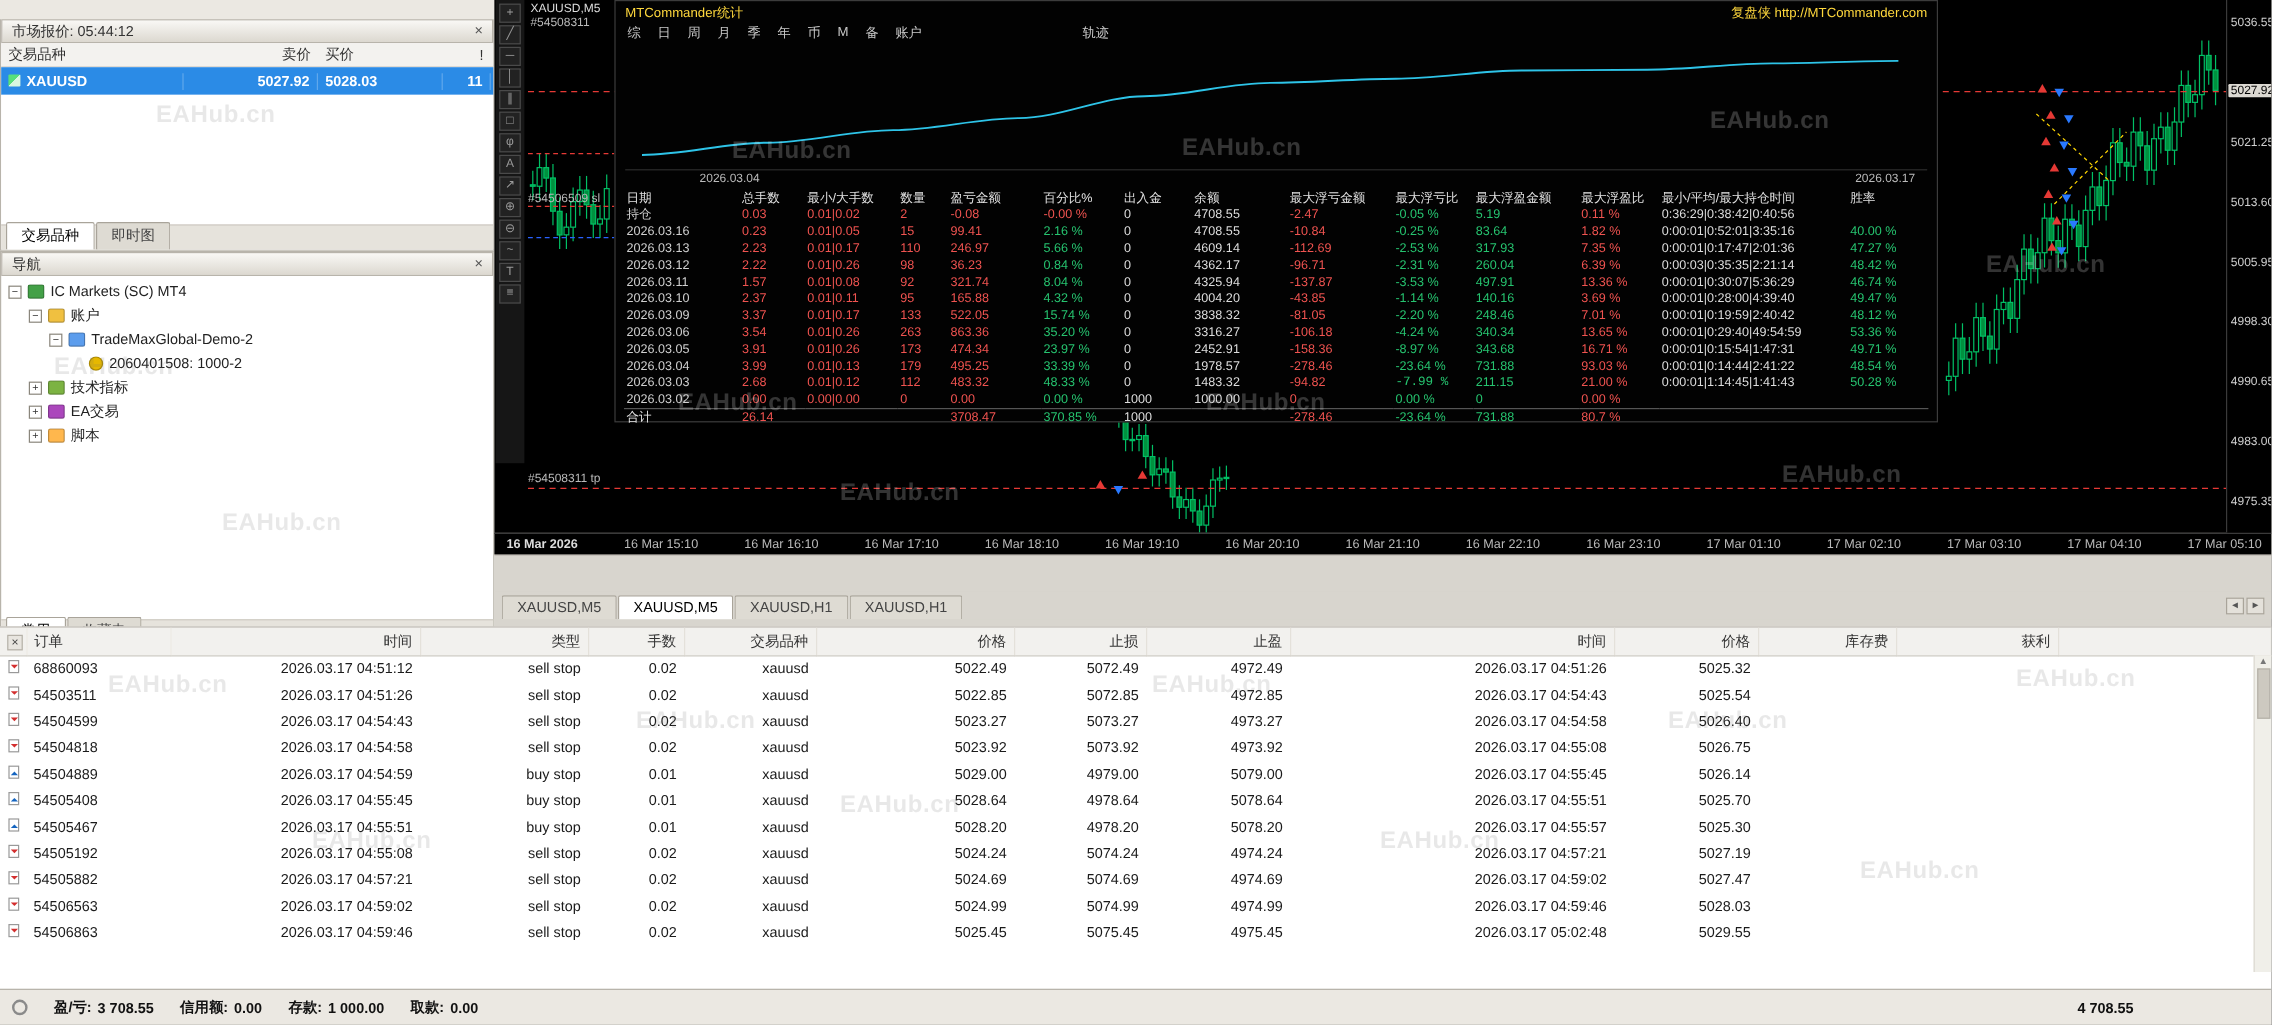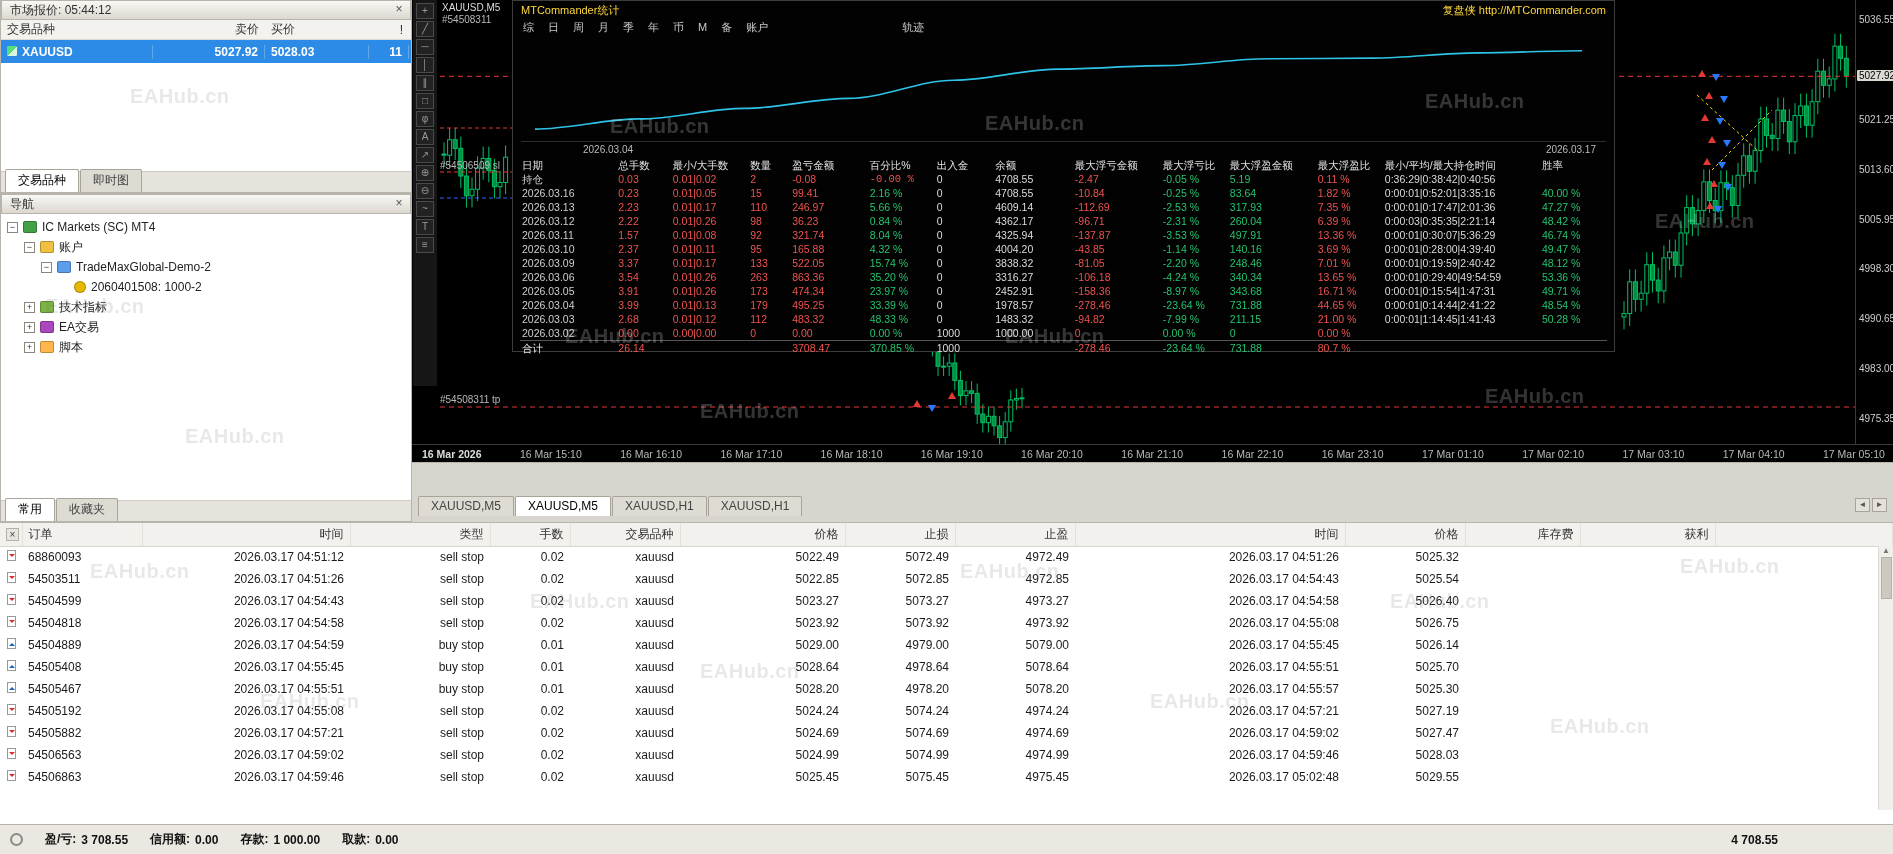--- a/index.html
+++ b/index.html
@@ -1,21 +1,21 @@
 <!DOCTYPE html>
 <html><head>
 <meta charset="utf-8">
 <style>
   *{box-sizing:border-box;margin:0;padding:0}
   html,body{background:#777}
   .app{position:relative;width:1893px;height:854px;background:#ebe8e2;overflow:hidden;
        font-family:"Liberation Sans","DejaVu Sans",sans-serif;font-size:12px;color:#222}
 
   
-  .left{position:absolute;left:0;top:0;width:412px;height:522px}
+  .left{position:absolute;left:0;top:16px;width:412px;height:522px}
   .ptitle{height:20px;background:linear-gradient(#f9f8f5,#dcd8d0);border:1px solid #b8b4ab;
           display:flex;align-items:center;padding:0 4px 0 8px;color:#333}
   .ptitle .sp{flex:1}
   .xbtn{width:14px;height:14px;line-height:12px;text-align:center;color:#555;font-size:12px;cursor:pointer}
   .mw{position:absolute;top:0;left:0;width:100%;height:193px;display:flex;flex-direction:column;
       background:#fff;border:1px solid #b8b4ab;border-top:none}
   .mw-head{display:flex;height:20px;background:#f3f2ef;border-bottom:1px solid #ddd9d2;align-items:center;color:#333}
   .mwc{padding:0 6px;white-space:nowrap;overflow:hidden}
   .c-sym{width:152px}.c-bid{width:112px;text-align:right}.c-ask{width:104px;text-align:left}.c-spr{width:40px;text-align:right}
   .mw-row{display:flex;height:23px;background:#2b8be6;color:#fff;align-items:center;font-weight:bold}
@@ -436,21 +436,21 @@
                 <th style="width: 64px;">胜率</th>
               </tr>
             </thead>
           <tbody id="stats-body">
               <tr>
                 <td style="color: rgb(207, 207, 207);">持仓</td>
                 <td style="color: rgb(239, 83, 80);">0.03</td>
                 <td style="color: rgb(239, 83, 80);">0.01|0.02</td>
                 <td style="color: rgb(239, 83, 80);">2</td>
                 <td style="color: rgb(239, 83, 80);">-0.08</td>
-                <td style="color: rgb(239, 83, 80); font-family: Liberation Mono, monospace;">-0.00 %</td>
+                <td style="color: rgb(239, 83, 80);">-0.00 %</td>
                 <td style="color: rgb(220, 220, 220);">0</td>
                 <td style="color: rgb(220, 220, 220);">4708.55</td>
                 <td style="color: rgb(239, 83, 80);">-2.47</td>
                 <td style="color: rgb(38, 195, 111);">-0.05 %</td>
                 <td style="color: rgb(38, 195, 111);">5.19</td>
                 <td style="color: rgb(239, 83, 80);">0.11 %</td>
                 <td style="color: rgb(220, 220, 220);">0:36:29|0:38:42|0:40:56</td>
                 <td style="color: rgb(38, 195, 111);"></td>
               </tr>
               <tr>
@@ -586,35 +586,35 @@
                 <td style="color: rgb(239, 83, 80);">3.99</td>
                 <td style="color: rgb(239, 83, 80);">0.01|0.13</td>
                 <td style="color: rgb(239, 83, 80);">179</td>
                 <td style="color: rgb(239, 83, 80);">495.25</td>
                 <td style="color: rgb(38, 195, 111);">33.39 %</td>
                 <td style="color: rgb(220, 220, 220);">0</td>
                 <td style="color: rgb(220, 220, 220);">1978.57</td>
                 <td style="color: rgb(239, 83, 80);">-278.46</td>
                 <td style="color: rgb(38, 195, 111);">-23.64 %</td>
                 <td style="color: rgb(38, 195, 111);">731.88</td>
-                <td style="color: rgb(239, 83, 80);">44.65 %</td>
+                <td style="color: rgb(239, 83, 80);">93.03 %</td>
                 <td style="color: rgb(220, 220, 220);">0:00:01|0:14:44|2:41:22</td>
                 <td style="color: rgb(38, 195, 111);">48.54 %</td>
               </tr>
               <tr>
                 <td style="color: rgb(207, 207, 207);">2026.03.03</td>
                 <td style="color: rgb(239, 83, 80);">2.68</td>
                 <td style="color: rgb(239, 83, 80);">0.01|0.12</td>
                 <td style="color: rgb(239, 83, 80);">112</td>
                 <td style="color: rgb(239, 83, 80);">483.32</td>
                 <td style="color: rgb(38, 195, 111);">48.33 %</td>
                 <td style="color: rgb(220, 220, 220);">0</td>
                 <td style="color: rgb(220, 220, 220);">1483.32</td>
                 <td style="color: rgb(239, 83, 80);">-94.82</td>
-                <td style="color: rgb(38, 195, 111);">-7.99 %</td>
+                <td style="color: rgb(38, 195, 111); font-family: Liberation Mono, monospace;">-7.99 %</td>
                 <td style="color: rgb(38, 195, 111);">211.15</td>
                 <td style="color: rgb(239, 83, 80);">21.00 %</td>
                 <td style="color: rgb(220, 220, 220);">0:00:01|1:14:45|1:41:43</td>
                 <td style="color: rgb(38, 195, 111);">50.28 %</td>
               </tr>
               <tr>
                 <td style="color: rgb(207, 207, 207);">2026.03.02</td>
                 <td style="color: rgb(239, 83, 80);">0.00</td>
                 <td style="color: rgb(239, 83, 80);">0.00|0.00</td>
                 <td style="color: rgb(239, 83, 80);">0</td>

